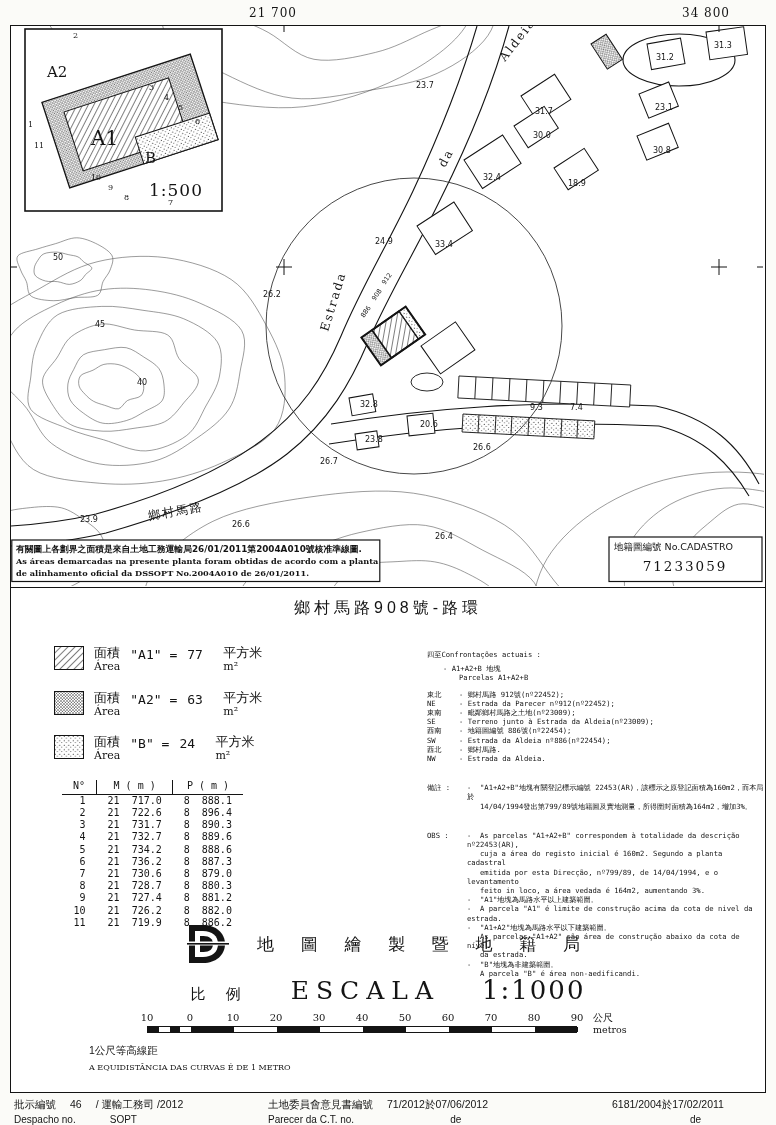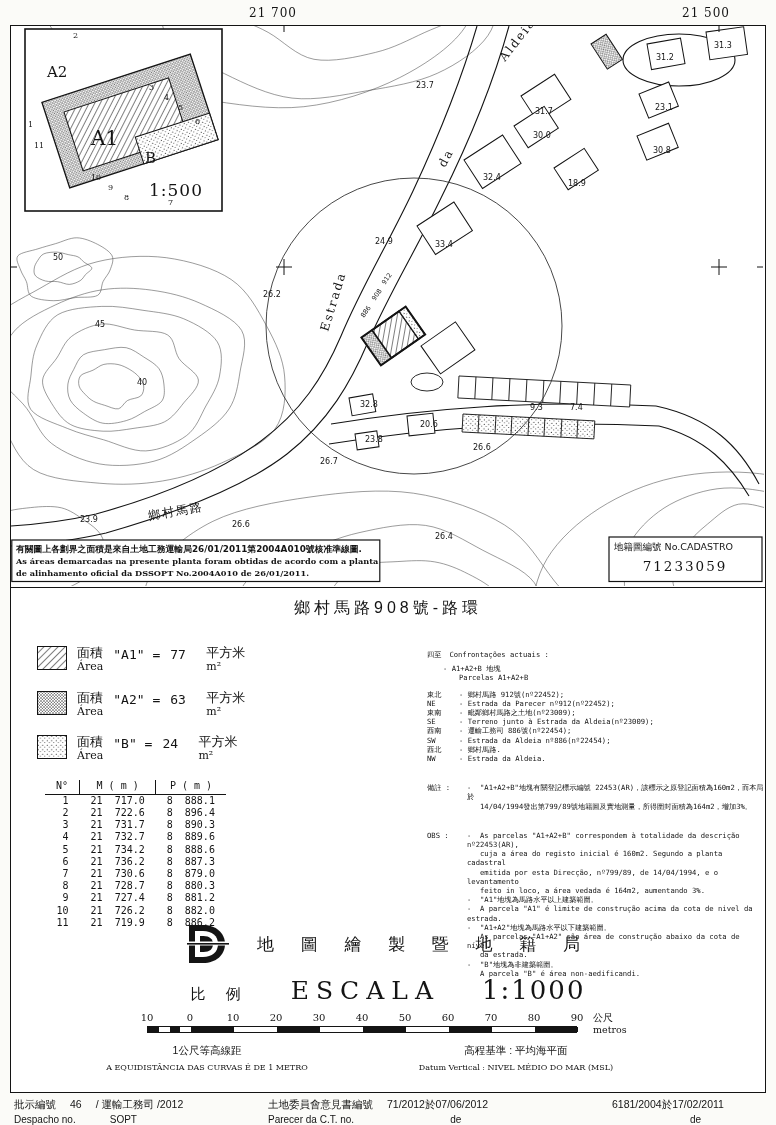--- a/index.html
+++ b/index.html
@@ -23,36 +23,36 @@
   .whitebox{fill:#fff;stroke:#141414;stroke-width:1.2}
   .notebox{font:bold 8.2px "DejaVu Serif",serif}
   .notebox-zh{font:bold 8.8px "DejaVu Sans",sans-serif}
   .cadlabel{font:9.5px "DejaVu Sans",sans-serif}
   .cadnum{font:13.5px "DejaVu Serif",serif;letter-spacing:2px}
 
   .title{position:absolute;top:572px;left:0;width:100%;text-align:center}
   .title-zh{font-size:16px;letter-spacing:4px}
   .title-pt{font-family:"DejaVu Serif",serif;font-size:14px;margin-top:3px}
 
-  .left-col{position:absolute;left:26px;top:620px;width:340px}
+  .left-col{position:absolute;left:43px;top:620px;width:340px}
   .legend-item{display:flex;align-items:flex-start;margin-bottom:17px;gap:10px}
   .l-stack{display:flex;flex-direction:column;line-height:1.15}
   .l-zh{font-size:13px}
   .l-pt{font-family:"DejaVu Serif",serif;font-size:11px}
   .l-name{font-family:"DejaVu Sans Mono",monospace;font-size:13px;margin-top:1px}
   .l-val{font-family:"DejaVu Sans Mono",monospace;font-size:13px;margin-top:1px;width:26px;text-align:left}
 
   .coord-table{border-collapse:collapse;margin:14px 0 0 8px;font-family:"DejaVu Sans Mono",monospace}
   .coord-table th{font-size:10px;font-weight:normal;padding:0 11px 3px;border-bottom:1.2px solid #141414}
   .coord-table th + th{border-left:1.2px solid #141414}
   .coord-table td{font-size:10px;line-height:12.2px;padding:0 11px;white-space:pre}
   .coord-table td:first-child{text-align:right}
 
   .confront{position:absolute;left:416px;top:624px;width:338px;font-family:"DejaVu Sans Mono",monospace;font-size:7.2px;line-height:9.2px}
-  .c-head{display:flex;gap:8px;margin-bottom:5px}
+  .c-head{display:flex;gap:0;margin-bottom:5px}
   .c-intro div{padding-left:16px}
   .c-intro .ind{padding-left:32px}
   .c-dirs{margin:7px 0 7px 0}
   .dir .dl{display:flex}
   .dk{width:32px;flex:none}
   .c-remark{display:flex;margin-top:20px}
   .rl{width:40px;flex:none}
   .rt{white-space:pre-wrap;flex:1}
 
   .agency{position:absolute;top:898px;left:0;width:100%;display:flex;justify-content:center;align-items:center;gap:26px}
@@ -71,39 +71,39 @@
   .sb-bar{display:flex;width:430px;height:7px;border:1.2px solid #141414;margin-top:1px}
   .sb-bar i{display:block;height:100%}
   .sb-sub{display:flex;width:43px;flex:none}
   .sb-sub i{flex:1}
   .seg{width:43px;flex:none}
   .b{background:#141414}.w{background:#fff}
   .sb-units{position:absolute;left:446px;top:0;line-height:1.2}
   .u-zh{font-size:10px}
   .u-pt{font-family:"DejaVu Serif",serif;font-size:9.5px}
 
-  .note-block{position:absolute;text-align:center}
+  .note-block{position:absolute;}
   #note-contour{left:78px;top:1018px;width:236px}
   #note-datum{left:400px;top:1018px;width:210px}
   .n-zh{font-size:10.5px;margin-bottom:5px}
   .n-pt{font-family:"DejaVu Serif",serif;font-size:8px}
 
   .footer{position:absolute;left:0;top:1098px;width:776px;font-size:10.5px}
   .f-col{position:absolute;white-space:nowrap}
   .f-line2{margin-top:2px;font-size:10px}
   .f-gap{margin-left:14px}
   .f-gap2{margin-left:34px}
   .f-gap3{margin-left:96px}
   .f-gap4{margin-left:78px}
 </style>
 </head>
 <body>
 
 <div class="coord-label" style="left:249px;top:6px">21 700</div>
-<div class="coord-label" style="left:682px;top:6px">21 500</div>
+<div class="coord-label" style="left:682px;top:6px">34 800</div>
 <div class="coord-side">8 900</div>
 
 <div class="frame">
 
   <div class="map-wrap">
     <svg id="map" viewBox="0 0 752 560" width="753" height="560" preserveAspectRatio="xMinYMin meet">
       <defs>
         <pattern id="patHatch" width="5" height="5" patternUnits="userSpaceOnUse" patternTransform="rotate(45)">
           <rect width="5" height="5" fill="#fff"></rect>
           <line x1="0" y1="0" x2="0" y2="5" stroke="#141414" stroke-width="1.1"></line>
@@ -436,21 +436,21 @@
           </div>
           <div class="dl">
             <span class="dk">SE</span>
             <span>-  Terreno junto à Estrada da Aldeia(nº23009);</span>
           </div>
         </div>
 
         <div class="dir">
           <div class="dl">
             <span class="dk">西南</span>
-            <span>-  運輸工務司 886號(nº22454);</span>
+            <span>-  地籍圖編號 886號(nº22454);</span>
           </div>
           <div class="dl">
             <span class="dk">SW</span>
             <span>-  Estrada da Aldeia nº886(nº22454);</span>
           </div>
         </div>
 
         <div class="dir">
           <div class="dl">
             <span class="dk">西北</span>
@@ -537,24 +537,20 @@
     <div class="sb-units">
       <div class="u-zh">公尺</div>
       <div class="u-pt">metros</div>
     </div>
   </div>
 
   <div class="note-block" id="note-contour">
     <div class="n-zh">1公尺等高線距</div>
     <div class="n-pt">A EQUIDISTÂNCIA DAS CURVAS É DE 1 METRO</div>
   </div>
-  <div class="note-block" id="note-datum">
-    <div class="n-zh">高程基準 : 平均海平面</div>
-    <div class="n-pt">Datum Vertical : NIVEL MÉDIO DO MAR (MSL)</div>
-  </div>
 </div>
 
 <div class="footer">
   <div class="f-col" style="left:14px">
     <div><span>批示編號</span><span class="f-gap">46</span><span class="f-gap">/ 運輸工務司 /2012</span></div>
     <div class="f-line2"><span>Despacho no.</span><span class="f-gap2">SOPT</span></div>
   </div>
   <div class="f-col" style="left:268px">
     <div><span>土地委員會意見書編號</span><span class="f-gap">71/2012於07/06/2012</span></div>
     <div class="f-line2"><span>Parecer da C.T. no.</span><span class="f-gap3">de</span></div>

